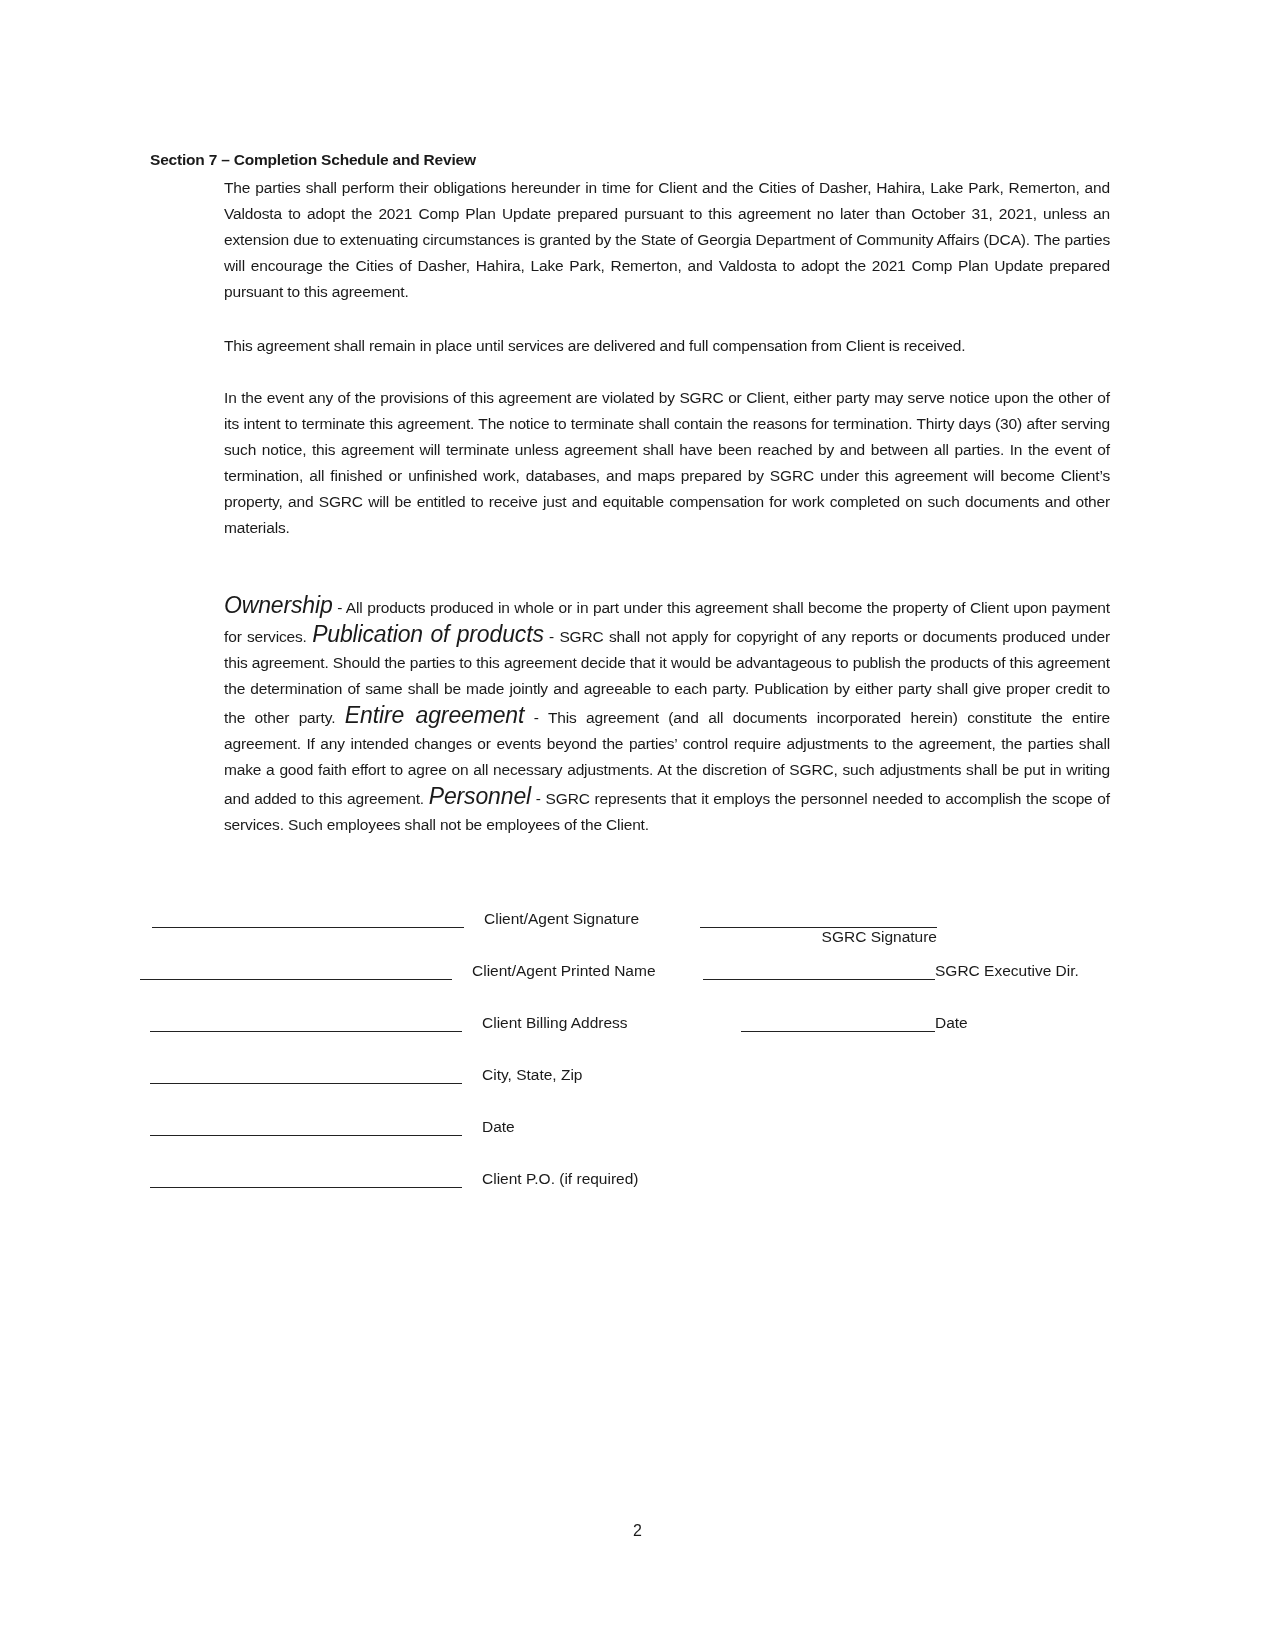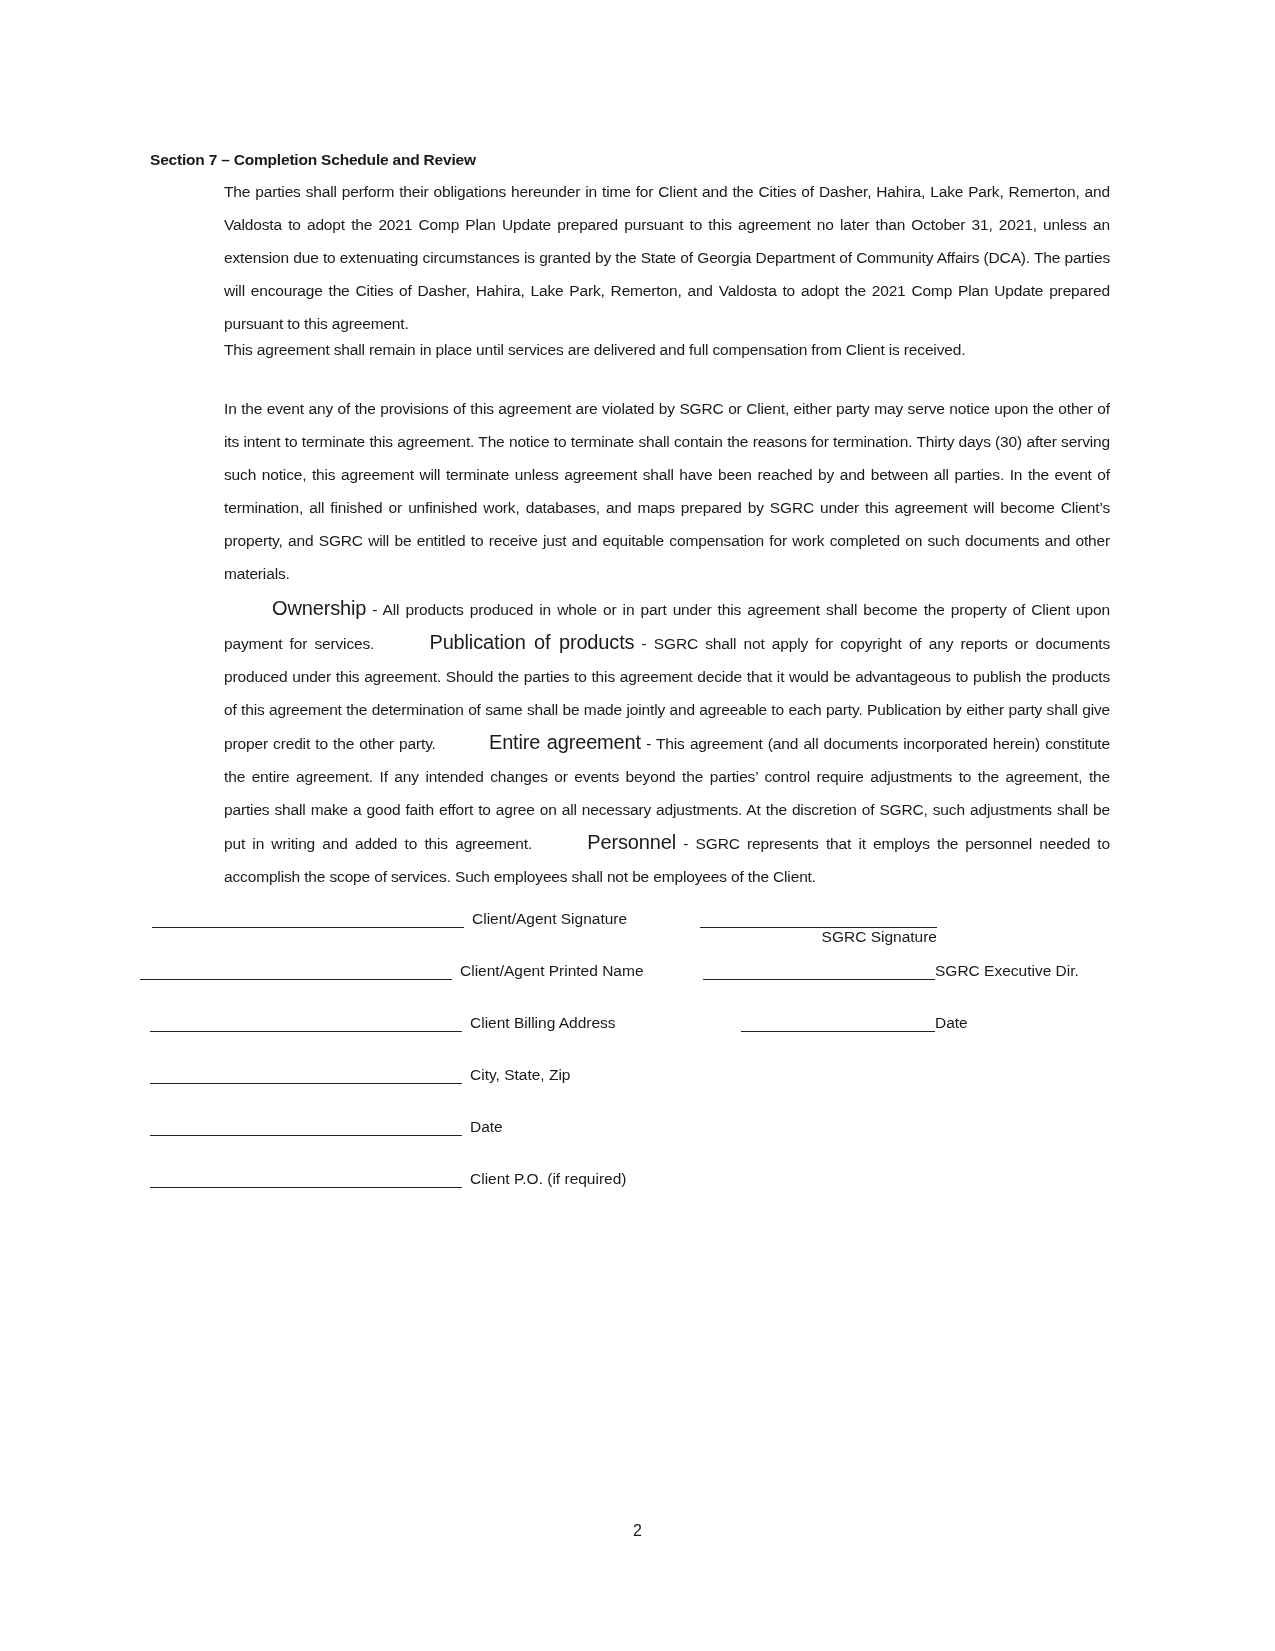--- a/index.html
+++ b/index.html
@@ -1,26 +1,26 @@
 <!DOCTYPE html>
 <html><head>
 <meta charset="utf-8">
 <style>
   html, body { margin: 0; padding: 0; background: #ffffff; }
   body { width: 1275px; height: 1651px; position: relative; overflow: hidden;
          font-family: "Liberation Sans", sans-serif; color: #1a1a1a; }
   .page { position: absolute; left: 0; top: 0; width: 1043px; height: 1651px; }
   .section { position: absolute; left: 150px; width: 960px; }
   .sec-title { font-weight: bold; font-size: 15.5px; margin: 0 0 6px 0; letter-spacing: -0.2px; }
-  .para { margin: 0 0 0 74px; font-size: 15.5px; line-height: 33px; text-align: justify; letter-spacing: -0.15px; }
+  .para { margin: 0 0 0 74px; font-size: 15.5px; line-height: 26px; text-align: justify; letter-spacing: -0.15px; }
   .para + .para { margin-top: 26px; }
-  .em { font-size: 20px; margin-left: 48px; }
+  .em { font-style: italic; font-size: 23px; }
   .sig-row { position: absolute; display: flex; align-items: flex-end; font-size: 15.5px; }
   .sig-line { display: inline-block; border-bottom: 1.3px solid #222; height: 18px; }
-  .sig-label { margin-left: 8px; white-space: nowrap; }
+  .sig-label { margin-left: 20px; white-space: nowrap; }
   .page-num { position: absolute; left: 0; width: 1275px; text-align: center; top: 1522px; font-size: 16px; }
 </style>
 </head>
 <body>
 
 <div class="page">
 
   <div class="section" style="top:151px;">
     <div class="sec-title">Section 7 – Completion Schedule and Review</div>
     <p class="para">The parties shall perform their obligations hereunder in time for Client and the Cities of Dasher, Hahira, Lake Park, Remerton, and Valdosta to adopt the 2021 Comp Plan Update prepared pursuant to this agreement no later than October 31, 2021, unless an extension due to extenuating circumstances is granted by the State of Georgia Department of Community Affairs (DCA). The parties will encourage the Cities of Dasher, Hahira, Lake Park, Remerton, and Valdosta to adopt the 2021 Comp Plan Update prepared pursuant to this agreement.</p>

